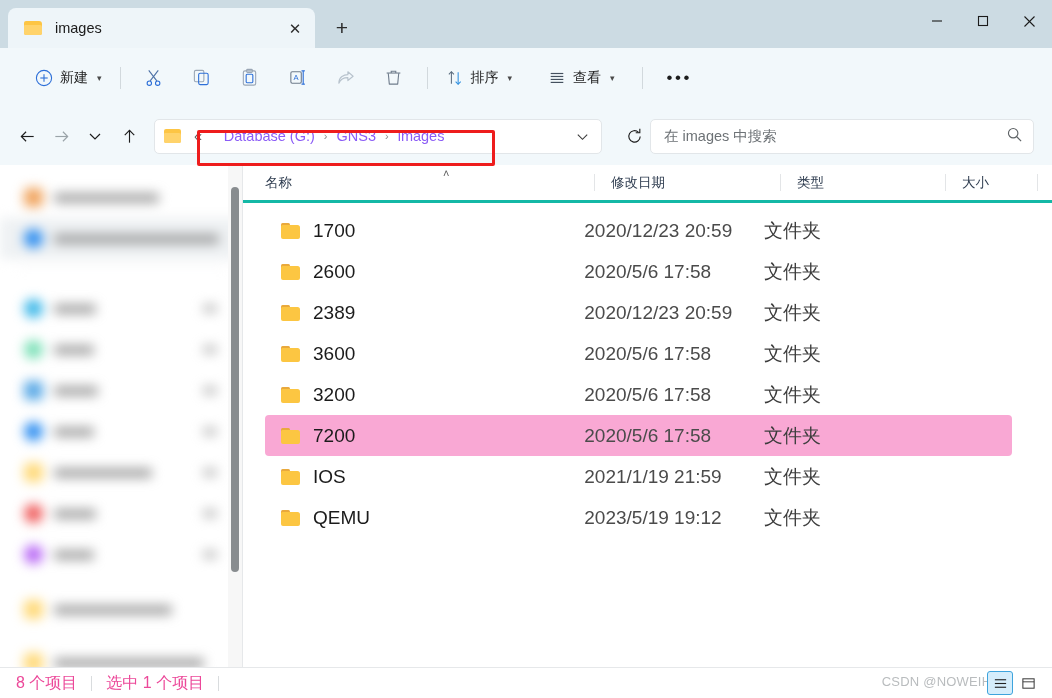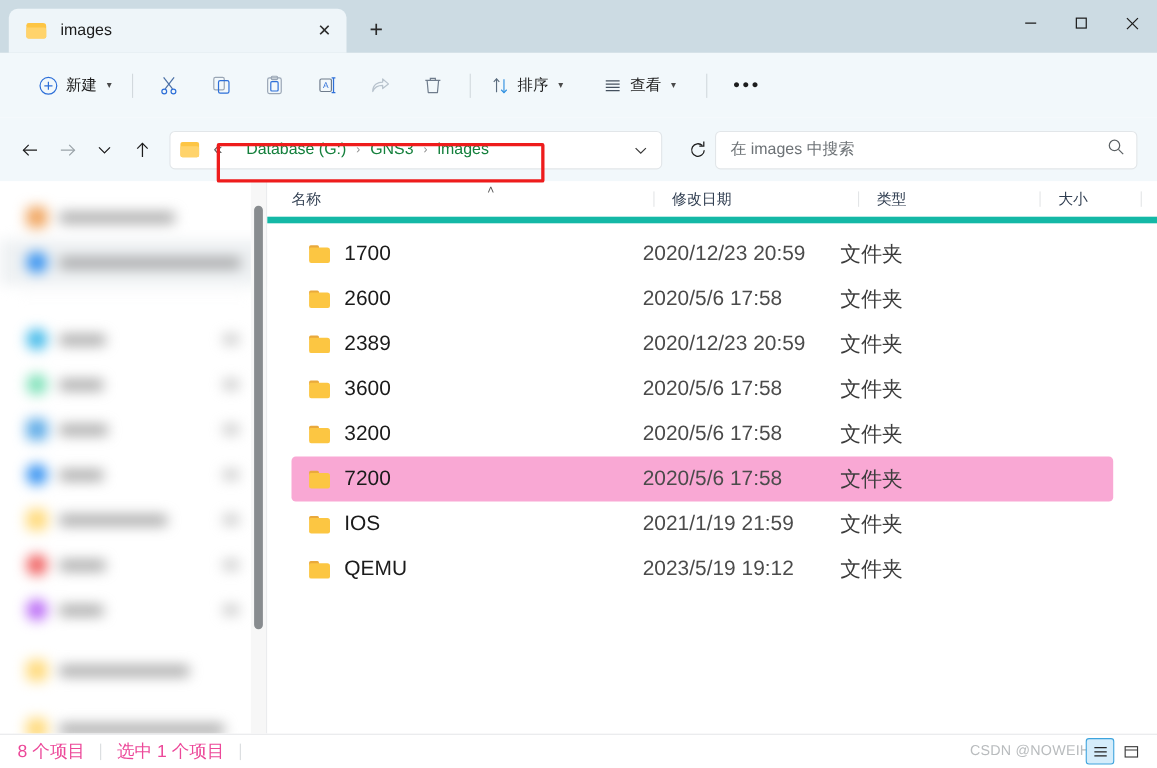--- a/index.html
+++ b/index.html
@@ -93,21 +93,21 @@
   .addressbar {
     flex: 1 1 auto; height: 35px; margin-left: 8px; margin-right: 12px;
     background: #ffffff; border: 1px solid #e2e6e9; border-radius: 5px;
     display: flex; align-items: center; padding: 0 4px 0 9px;
     position: relative;
   }
   .addr-folder { width: 17px; height: 14px; position: relative; flex: 0 0 17px; }
   .addr-folder .b { position: absolute; inset: 0; background: #fdc544; border-radius: 2px; }
   .addr-folder .f { position: absolute; left:0; top:4px; width:17px; height:10px; background:#ffd36b; border-radius: 1px 2px 2px 2px; }
   .crumbs { display: flex; align-items: center; margin-left: 10px; flex: 1 1 auto; }
-  .crumb { font-size: 14.5px; color: #15803d; padding: 2px 3px; border-radius: 3px; white-space: nowrap; }
+  .crumb { font-size: 14.5px; color: #8b5cf6; padding: 2px 3px; border-radius: 3px; white-space: nowrap; }
   .crumb.dim { color: #5d5d5d; }
   .crumb-sep { color: #8d8d8d; font-size: 11px; margin: 0 6px; }
   .addr-chev { width: 30px; display:flex; align-items:center; justify-content:center; color:#4a4a4a; font-size:11px; }
   .refresh { width: 32px; height: 32px; display:flex; align-items:center; justify-content:center; margin-left: 4px; }
   .searchbox {
     width: 384px; height: 35px; background: #ffffff;
     border: 1px solid #e2e6e9; border-radius: 5px;
     display: flex; align-items: center; padding: 0 10px 0 13px;
   }
   .searchbox input {
@@ -147,21 +147,21 @@
   .sb-thumb {
     position: absolute; left: 3px; top: 22px; width: 8px; height: 385px;
     background: #888c8f; border-radius: 4px;
   }
   .sb-vsep { position: absolute; right: 0; top: 0; bottom: 0; width: 1px; background: #e6e8ea; }
 
   
   .filepane { flex: 1 1 auto; display: flex; flex-direction: column; min-width: 0; background: #ffffff; }
   .colhdr {
     height: 38px; display: flex; align-items: center;
-    border-bottom: 6px solid #14b8a6; position: relative;
+    border-bottom: 3px solid #14b8a6; position: relative;
     padding-left: 22px; flex: 0 0 38px;
   }
   .col { font-size: 13.5px; color: #2f3d50; position: relative; height: 100%; display: flex; align-items: center; }
   .col .sep { position: absolute; right: 0; top: 9px; bottom: 9px; width: 1px; background: #e3e5e7; }
   .col-name { width: 330px; }
   .col-date { width: 186px; padding-left: 16px; }
   .col-type { width: 165px; padding-left: 16px; }
   .col-size { width: 92px; padding-left: 16px; }
   .sort-caret {
     position: absolute; left: 178px; top: 3px;

